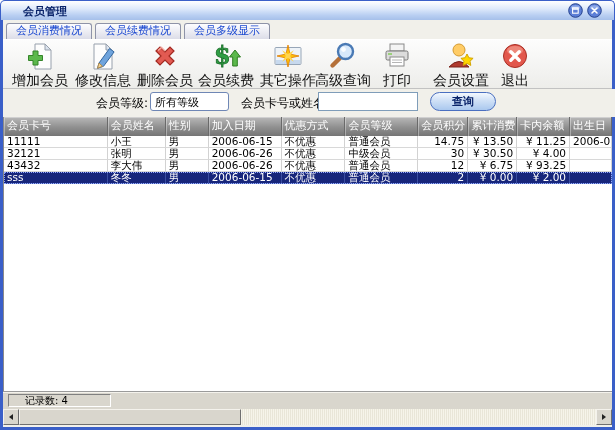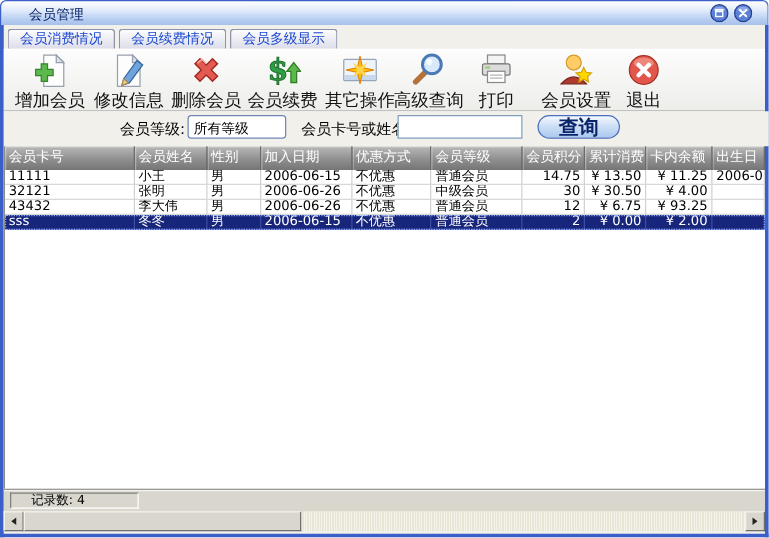--- a/index.html
+++ b/index.html
@@ -5,21 +5,21 @@
   :root{
     --frame:#3a5fc8; --accent:#e8491d; --tabtext:#1947d0;
     --selbg:#17267b; --seltext:#ffffff;
   }
   html,body{margin:0;padding:0;background:#fff;}
   body{width:615px;height:430px;font-family:"DejaVu Sans",sans-serif;-webkit-font-smoothing:antialiased;}
   .window{position:relative;width:615px;height:430px;overflow:hidden;}
   .titlebar{position:absolute;left:0;top:0;width:615px;height:20px;box-sizing:border-box;
     background:linear-gradient(#ffffff,#dfeafb 40%,#b9cff2 75%,#a6c0ea);
     border:1px solid var(--frame);border-bottom:none;border-radius:5px 5px 0 0;}
-  .title-text{position:absolute;left:22px;top:3px;font-size:11px;font-weight:normal;color:#0a246a;}
+  .title-text{position:absolute;left:22px;top:3px;font-size:11px;font-weight:bold;color:#0a246a;}
   .title-btn{position:absolute;top:2px;width:15px;height:15px;cursor:default;}
   .client{position:absolute;left:0;top:20px;width:615px;height:410px;box-sizing:border-box;
     border:3px solid var(--frame);border-top:none;background:#f1f0ea;}
   
   .tabbar{position:absolute;left:6px;top:23px;height:16px;display:flex;gap:3px;}
   .tab{box-sizing:border-box;height:16px;line-height:14px;padding:0 9px;font-size:11px;color:var(--tabtext);
     background:linear-gradient(#fdfdff,#dcdde8);border:1px solid #8e93a8;border-bottom:none;
     border-radius:3px 3px 0 0;white-space:nowrap;cursor:default;}
   .tab.active{background:#f4f3ee;border-top:3px solid var(--accent);line-height:12px;font-weight:bold;}
   
@@ -33,21 +33,21 @@
   .filterbar{position:absolute;left:3px;top:89px;width:609px;height:28px;background:#f1f0ea;padding-left:15px;}
   .flabel{position:absolute;top:6px;font-size:12px;color:#000;white-space:nowrap;}
   .dropdown{position:absolute;left:147px;top:3px;width:79px;height:19px;box-sizing:border-box;background:#fff;
     border:1px solid #6f87b5;border-radius:3px;}
   .dropdown .dd-value{position:absolute;left:4px;top:2px;font-size:11px;color:#000;}
   .dropdown .spinner{position:absolute;right:1px;top:1px;}
   .textbox{position:absolute;left:315px;top:3px;width:100px;height:19px;box-sizing:border-box;background:#fff;
     border:1px solid #7f9db9;font-size:11px;padding:0 3px;outline:none;font-family:"DejaVu Sans",sans-serif;}
   .pill-btn{position:absolute;left:427px;top:3px;width:66px;height:19px;box-sizing:border-box;
     background:linear-gradient(#f3f8fe,#cfe0f6 45%,#aac8ee);border:1px solid #4a6fc0;border-radius:10px;
-    font-size:16px;font-weight:bold;color:#0a246a;text-align:center;line-height:17px;cursor:default;}
+    font-size:11px;font-weight:bold;color:#0a246a;text-align:center;line-height:17px;cursor:default;}
   
   .grid{position:absolute;left:3px;top:117px;width:609px;height:274px;background:#fff;
     border-left:1px solid #8a8a8a;box-sizing:border-box;overflow:hidden;}
   .thead{display:flex;height:19px;background:linear-gradient(#b9b9b9,#8f8f8f 55%,#757575);}
   .th{box-sizing:border-box;height:19px;line-height:18px;font-size:11px;color:#fff;padding:0 3px;
     border-right:1px solid #6a6a6a;box-shadow:inset 1px 1px 0 rgba(255,255,255,.35);
     white-space:nowrap;overflow:hidden;cursor:default;}
   .tr{display:flex;height:12px;background:#fff;cursor:default;}
   .td{box-sizing:border-box;height:12px;line-height:11px;font-size:10.5px;color:#000;padding:0 3px;
     border-right:1px solid #d2d2d2;border-bottom:1px solid #d8d8d8;white-space:nowrap;overflow:hidden;}

